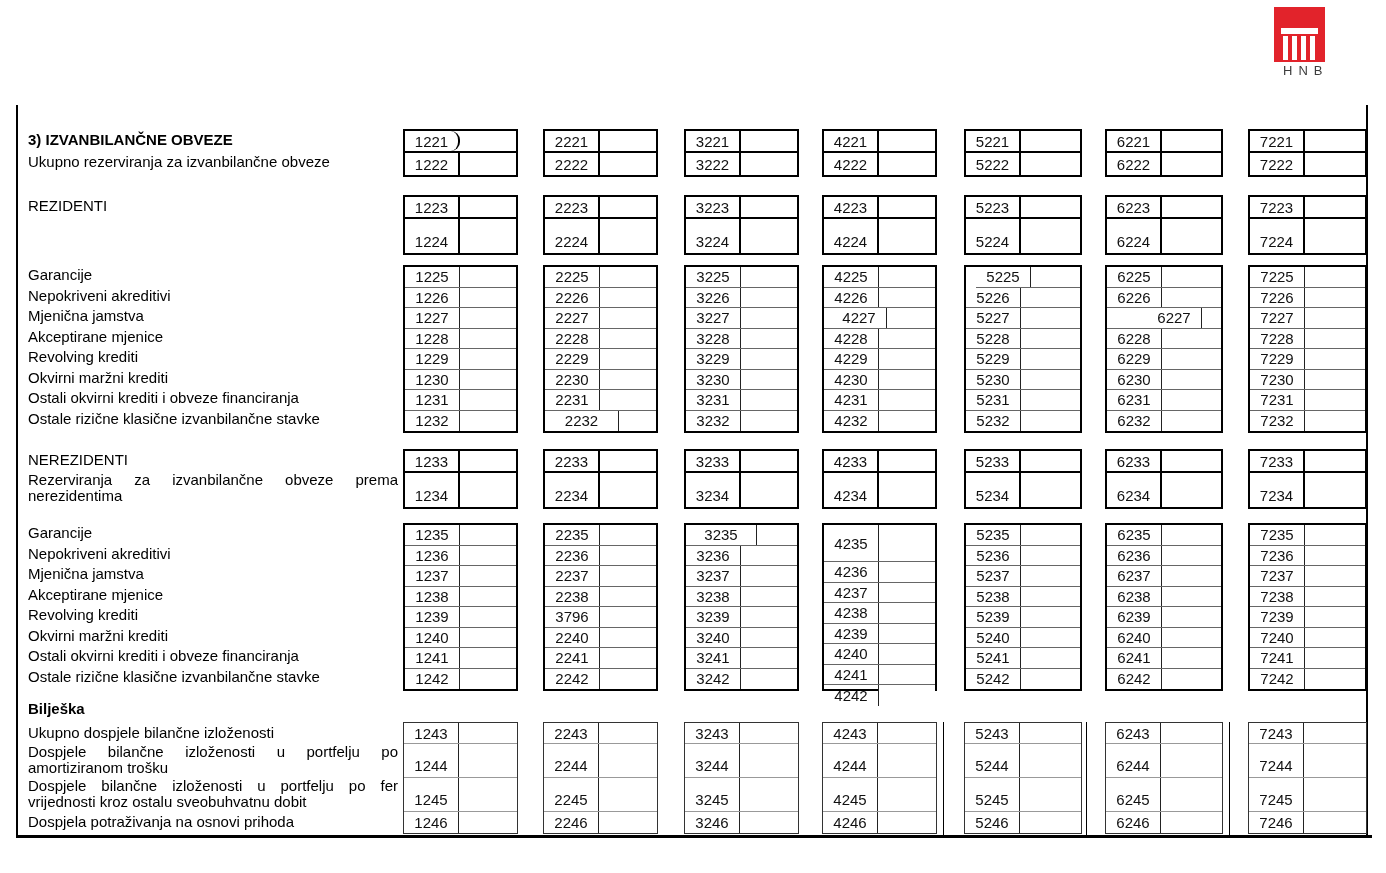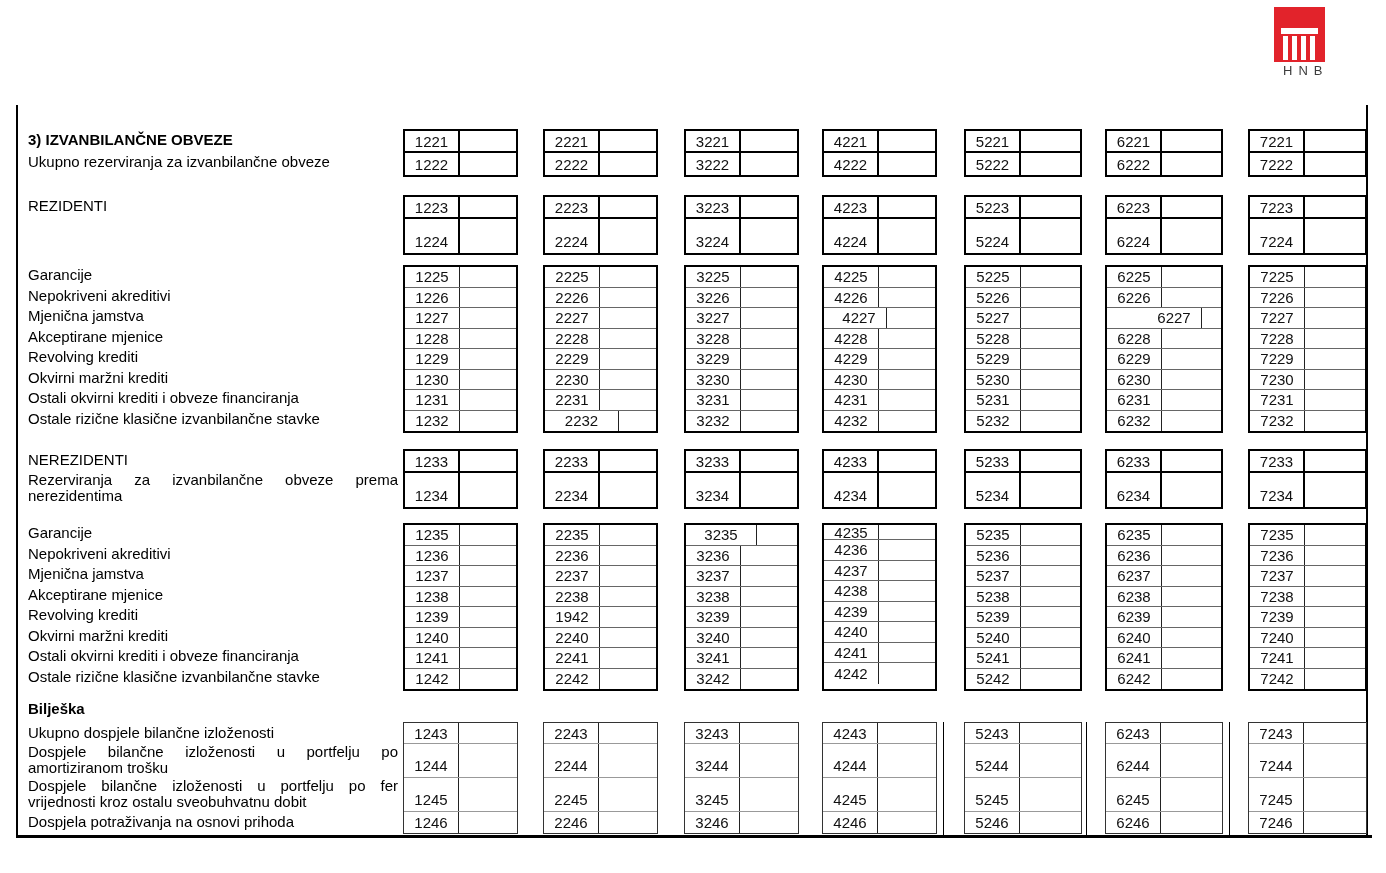--- a/index.html
+++ b/index.html
@@ -65,21 +65,21 @@
   <div class="note-heading">Bilješka</div>
 
   <div id="form-root">
       <div class="section" style="top: 129px;">
         <div class="labels" style="left: 28px; width: 370px;">
           <div class="label-row bold" style="height: 22px;">3) IZVANBILANČNE OBVEZE</div>
           <div class="label-row" style="height: 22px;">Ukupno rezerviranja za izvanbilančne obveze</div>
         </div>
         <div class="group thick" style="left: 403px; width: 115px; height: 48px;">
           <div class="box-row" style="height: 22px;">
-            <div class="code-cell" style="width: 55px;">1221</div>
+            <div class="code-cell" style="width: 55px; border-radius: 9px;">1221</div>
             <div class="value-cell"></div>
           </div>
           <div class="box-row last" style="height: 22px;">
             <div class="code-cell" style="width: 55px;">1222</div>
             <div class="value-cell"></div>
           </div>
         </div>
         <div class="group thick" style="left: 543px; width: 115px; height: 48px;">
           <div class="box-row" style="height: 22px;">
             <div class="code-cell" style="width: 55px;">2221</div>
@@ -357,21 +357,21 @@
           <div class="box-row" style="height: 20.5px;">
             <div class="code-cell" style="width: 55px;">4231</div>
             <div class="value-cell"></div>
           </div>
           <div class="box-row last" style="height: 20.5px;">
             <div class="code-cell" style="width: 55px;">4232</div>
             <div class="value-cell"></div>
           </div>
         </div>
         <div class="group thin" style="left: 964px; width: 118px; height: 168px;">
-          <div class="box-row" style="height: 20.5px;">
+          <div class="box-row" style="height: 20.5px; margin-left: 10px;">
             <div class="code-cell" style="width: 55px;">5225</div>
             <div class="value-cell"></div>
           </div>
           <div class="box-row" style="height: 20.5px;">
             <div class="code-cell" style="width: 55px;">5226</div>
             <div class="value-cell"></div>
           </div>
           <div class="box-row" style="height: 20.5px;">
             <div class="code-cell" style="width: 55px;">5227</div>
             <div class="value-cell"></div>
@@ -598,21 +598,21 @@
           </div>
           <div class="box-row" style="height: 20.5px;">
             <div class="code-cell" style="width: 55px;">2237</div>
             <div class="value-cell"></div>
           </div>
           <div class="box-row" style="height: 20.5px;">
             <div class="code-cell" style="width: 55px;">2238</div>
             <div class="value-cell"></div>
           </div>
           <div class="box-row" style="height: 20.5px;">
-            <div class="code-cell" style="width: 55px;">1942</div>
+            <div class="code-cell" style="width: 55px;">3796</div>
             <div class="value-cell"></div>
           </div>
           <div class="box-row" style="height: 20.5px;">
             <div class="code-cell" style="width: 55px;">2240</div>
             <div class="value-cell"></div>
           </div>
           <div class="box-row" style="height: 20.5px;">
             <div class="code-cell" style="width: 55px;">2241</div>
             <div class="value-cell"></div>
           </div>
@@ -649,21 +649,21 @@
           <div class="box-row" style="height: 20.5px;">
             <div class="code-cell" style="width: 55px;">3241</div>
             <div class="value-cell"></div>
           </div>
           <div class="box-row last" style="height: 20.5px;">
             <div class="code-cell" style="width: 55px;">3242</div>
             <div class="value-cell"></div>
           </div>
         </div>
         <div class="group thin" style="left: 822px; width: 115px; height: 168px;">
-          <div class="box-row" style="height: 15px;">
+          <div class="box-row" style="height: 37px;">
             <div class="code-cell" style="width: 55px;">4235</div>
             <div class="value-cell"></div>
           </div>
           <div class="box-row" style="height: 20.5px;">
             <div class="code-cell" style="width: 55px;">4236</div>
             <div class="value-cell"></div>
           </div>
           <div class="box-row" style="height: 20.5px;">
             <div class="code-cell" style="width: 55px;">4237</div>
             <div class="value-cell"></div>

